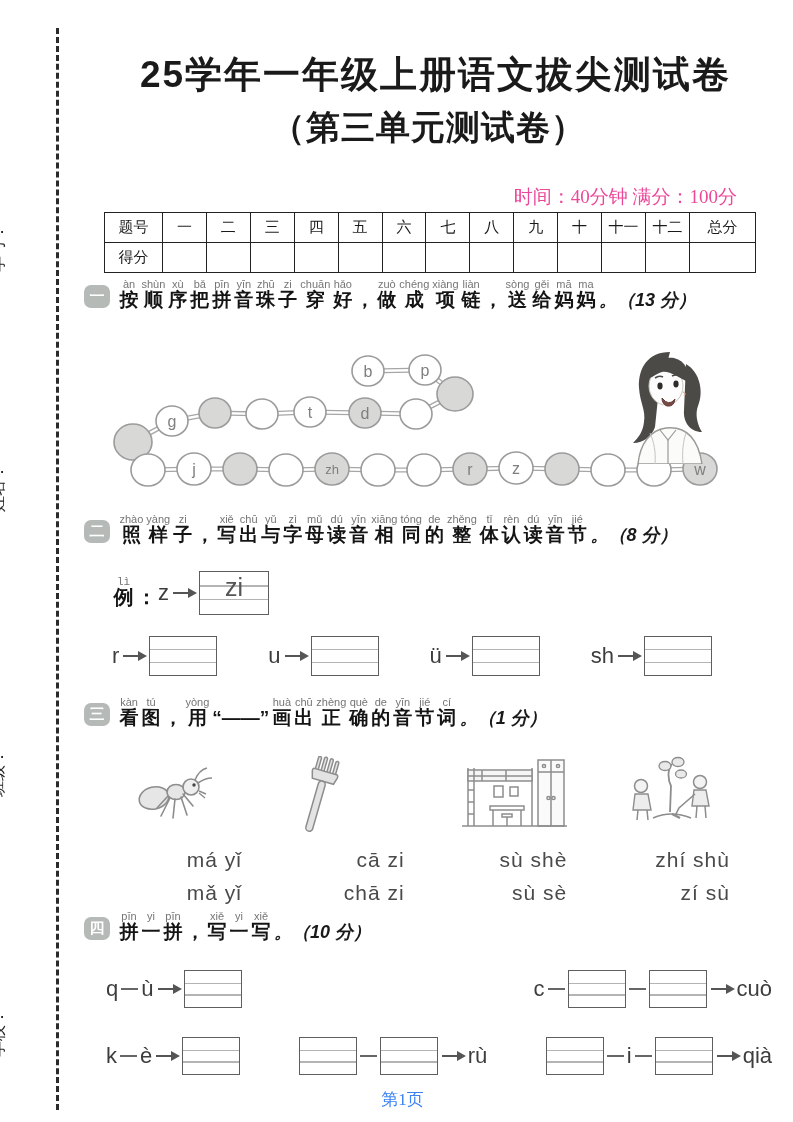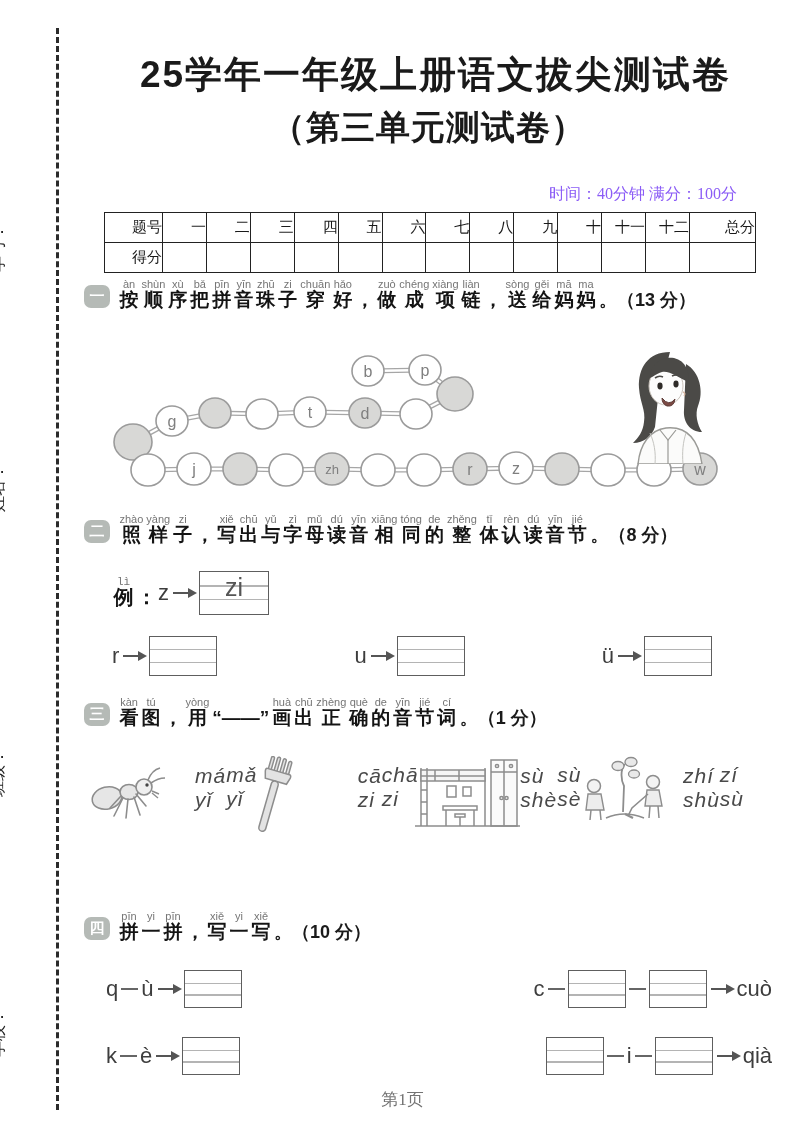--- a/index.html
+++ b/index.html
@@ -6,33 +6,33 @@
   .page{position:relative;width:793px;height:1122px;margin:0 auto;background:#ffffff;
         font-family:"Liberation Sans",sans-serif;color:#1a1a1a;overflow:hidden;}
   
   .fold{position:absolute;left:56px;top:28px;height:1082px;width:0;border-left:3px dashed #2b2b2b;}
   
   .side-field{position:absolute;left:10px;height:22px;display:flex;align-items:baseline;
               transform:rotate(-90deg);transform-origin:left bottom;font-size:16px;color:#222;white-space:nowrap;}
   
   .title{position:absolute;left:84px;right:6px;top:50px;text-align:center;font-size:37px;font-weight:700;letter-spacing:2px;}
   .subtitle{position:absolute;left:70px;right:6px;top:105px;text-align:center;font-size:34px;font-weight:700;letter-spacing:1px;}
-  .meta{position:absolute;top:184px;right:56px;font-size:16px;font-family:"Liberation Serif",serif;color:#8b5cf6;}
+  .meta{position:absolute;top:184px;right:56px;font-size:19px;font-family:"Liberation Serif",serif;color:#ec4899;}
   
   table.score{position:absolute;left:104px;top:212px;width:652px;border-collapse:collapse;table-layout:fixed;
               font-size:15px;font-family:"Liberation Serif",serif;text-align:center;}
-  table.score td{border:1.4px solid #222;height:29px;padding:0;text-align:right;}
+  table.score td{border:1.4px solid #222;height:29px;padding:0;}
   
   .sec{position:absolute;left:84px;display:flex;align-items:flex-end;white-space:nowrap;}
   .badge{width:26px;height:23px;border-radius:7px;background:#b5bab6;color:#fff;font-size:15px;font-weight:700;
          display:flex;align-items:center;justify-content:center;margin:0 8px 5px 0;flex:0 0 auto;}
   .rubyline{font-size:19px;font-weight:600;color:#141414;}
   .rubyline ruby{margin:0 1.5px;}
   .rubyline rt{font-size:11px;font-weight:400;color:#757575;letter-spacing:0;}
-  .score-suffix{font-size:18px;font-weight:600;margin-left:2px;margin-bottom:1px;}
+  .score-suffix{font-size:18px;font-weight:600;margin-left:2px;margin-bottom:1px;font-style:italic;}
   
   .beads{position:absolute;left:95px;top:342px;}
   .teacher{position:absolute;left:620px;top:348px;}
   
   .grid4{width:62px;height:40px;border:1.7px solid #5e5e5e;box-sizing:border-box;position:relative;background:#fff;flex:0 0 auto;}
   .grid4 i{position:absolute;left:0;right:0;height:1.2px;background:#b4b4b4;}
   .grid4 i.l1{top:32%;} .grid4 i.l2{top:65%;}
   .grid4 .ans{position:absolute;left:0;right:0;top:1px;text-align:center;font-size:25px;color:#555;font-style:normal;}
   
   .arr{position:relative;width:22px;height:1.8px;background:#555;margin:0 4px;flex:0 0 auto;}
@@ -40,33 +40,33 @@
              border-top:5px solid transparent;border-bottom:5px solid transparent;}
   .dashln{width:17px;height:1.6px;background:#666;margin:0 3px;flex:0 0 auto;}
   .qletter{font-size:22px;color:#3d3d3d;}
   
   .example{position:absolute;left:112px;top:571px;display:flex;align-items:center;}
   .example .rubyline{font-weight:600;font-size:20px;font-family:Liberation Mono, monospace;}
   .q2items{position:absolute;left:112px;top:636px;width:600px;display:flex;justify-content:space-between;}
   .q2item{display:flex;align-items:center;}
   
   .q3row{position:absolute;left:90px;top:754px;width:640px;display:flex;justify-content:space-between;}
-  .q3col{width:152px;display:flex;align-items:flex-start;font-style:italic;}
+  .q3col{width:152px;display:flex;flex-direction:column;align-items:flex-end;}
   .q3img{height:84px;display:flex;align-items:center;justify-content:center;}
   .q3w{font-size:21px;color:#4a4a4a;letter-spacing:1px;}
   .q3w.first{margin-top:10px;}
   .q3w.second{margin-top:9px;}
   
   .q4row{position:absolute;left:106px;width:666px;display:flex;justify-content:space-between;align-items:center;}
   .q4row.r1{top:970px;} .q4row.r2{top:1037px;}
   .q4item{display:flex;align-items:center;}
   .q4item .grid4{width:58px;height:38px;}
   
   .footer{position:absolute;left:52px;right:40px;top:1088px;text-align:center;
-          font-size:17px;font-family:"Liberation Serif",serif;color:#737373;}
+          font-size:17px;font-family:"Liberation Serif",serif;color:#3b82f6;}
 </style>
 </head>
 <body>
 
 <div class="page">
 
   <div class="fold"></div>
 
   <div class="side-field" style="top:250px;width:122px;">
     <span>学号：</span>
@@ -277,20 +277,28 @@
         </div>
       </div>
       <div class="q2item">
         <span class="qletter">ü</span>
         <span class="arr"></span>
         <div class="grid4" style="width: 68px; height: 40px;">
           <i class="l1"></i>
           <i class="l2"></i>
         </div>
       </div>
+      <div class="q2item">
+        <span class="qletter">sh</span>
+        <span class="arr"></span>
+        <div class="grid4" style="width: 68px; height: 40px;">
+          <i class="l1"></i>
+          <i class="l2"></i>
+        </div>
+      </div>
     </div>
 
   <div class="sec" style="top:697px;">
     <span class="badge">三</span>
     <span class="rubyline"><ruby><span>看</span><rt>kàn</rt></ruby><ruby><span>图</span><rt>tú</rt></ruby><ruby><span>，</span><rt></rt></ruby><ruby><span>用</span><rt>yòng</rt></ruby><ruby><span>“——”</span><rt></rt></ruby><ruby><span>画</span><rt>huà</rt></ruby><ruby><span>出</span><rt>chū</rt></ruby><ruby><span>正</span><rt>zhèng</rt></ruby><ruby><span>确</span><rt>què</rt></ruby><ruby><span>的</span><rt>de</rt></ruby><ruby><span>音</span><rt>yīn</rt></ruby><ruby><span>节</span><rt>jié</rt></ruby><ruby><span>词</span><rt>cí</rt></ruby></span>
     <span class="score-suffix">。（1 分）</span>
   </div>
 
   <div class="q3row" id="q3-row">
       <div class="q3col">
@@ -427,20 +435,33 @@
           <i class="l1"></i>
           <i class="l2"></i>
         </div>
       </div>
       <div class="q4item">
         <div class="grid4" style="width: 58px; height: 38px;">
           <i class="l1"></i>
           <i class="l2"></i>
         </div>
         <span class="dashln"></span>
+        <div class="grid4" style="width: 58px; height: 38px;">
+          <i class="l1"></i>
+          <i class="l2"></i>
+        </div>
+        <span class="arr"></span>
+        <span class="qletter">rù</span>
+      </div>
+      <div class="q4item">
+        <div class="grid4" style="width: 58px; height: 38px;">
+          <i class="l1"></i>
+          <i class="l2"></i>
+        </div>
+        <span class="dashln"></span>
         <span class="qletter">i</span>
         <span class="dashln"></span>
         <div class="grid4" style="width: 58px; height: 38px;">
           <i class="l1"></i>
           <i class="l2"></i>
         </div>
         <span class="arr"></span>
         <span class="qletter">qià</span>
       </div>
     </div>

